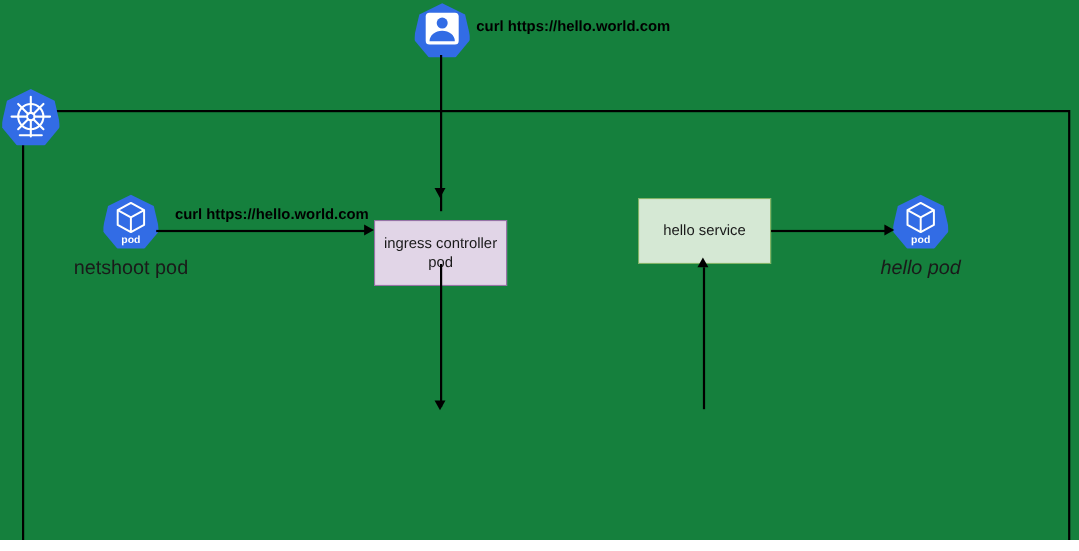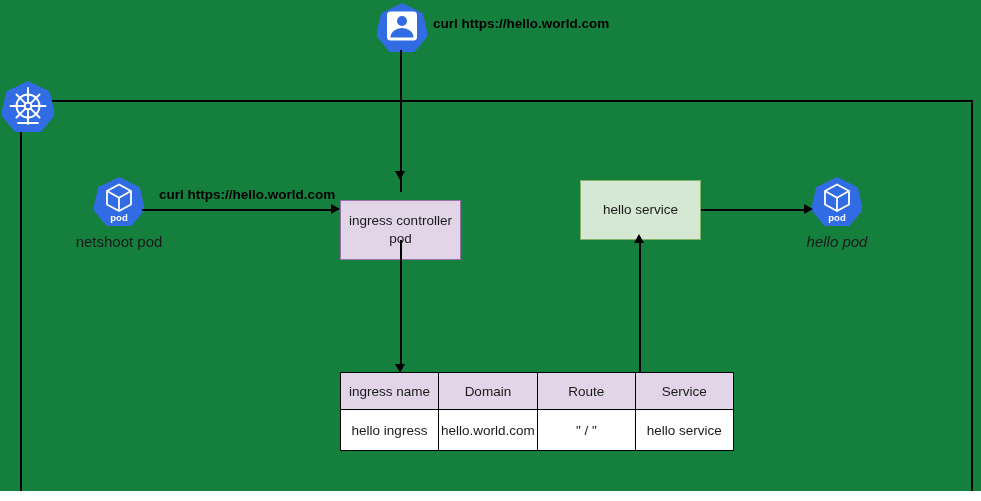--- a/index.html
+++ b/index.html
@@ -62,21 +62,21 @@
 
   
   .icon-wrap { line-height: 0; text-decoration: underline; }
   #k8s-cluster-icon { left: 2px; top: 80px; width: 52px; height: 52px; }
   #user-icon { left: 377px; top: 2px; width: 50px; height: 50px; }
   #netshoot-pod-icon { left: 94px; top: 176px; width: 50px; height: 50px; }
   #hello-pod-icon { left: 812px; top: 176px; width: 50px; height: 50px; }
 
   
   .node-label {
-    font-size: 15px;
+    font-size: 18px;
     color: #1a1a1a;
     text-align: center;
     white-space: nowrap;
   }
   #netshoot-pod-label { left: 49px; top: 233px; width: 140px; }
   #hello-pod-label    { left: 767px; top: 233px; width: 140px; font-style: italic; }
 
   .edge-label {
     font-size: 13.5px;
     font-weight: bold;
@@ -223,32 +223,14 @@
   <div class="abs line-v" id="edge-table-to-service-line"></div>
   <div class="abs arrow-up" id="edge-table-to-service-head"></div>
 
   <div class="abs line-h" id="edge-netshoot-to-ingress-line"></div>
   <div class="abs arrow-right" id="edge-netshoot-to-ingress-head"></div>
   <div class="abs edge-label" id="netshoot-curl-label">curl https://hello.world.com</div>
 
   <div class="abs line-h" id="edge-service-to-pod-line"></div>
   <div class="abs arrow-right" id="edge-service-to-pod-head"></div>
 
-  <table class="abs" id="ingress-table">
-    <thead>
-      <tr>
-        <th>ingress name</th>
-        <th>Domain</th>
-        <th>Route</th>
-        <th>Service</th>
-      </tr>
-    </thead>
-    <tbody>
-      <tr>
-        <td>hello ingress</td>
-        <td>hello.world.com</td>
-        <td>" / "</td>
-        <td>hello service</td>
-      </tr>
-    </tbody>
-  </table>
 
 </div>
 
 </body></html>

